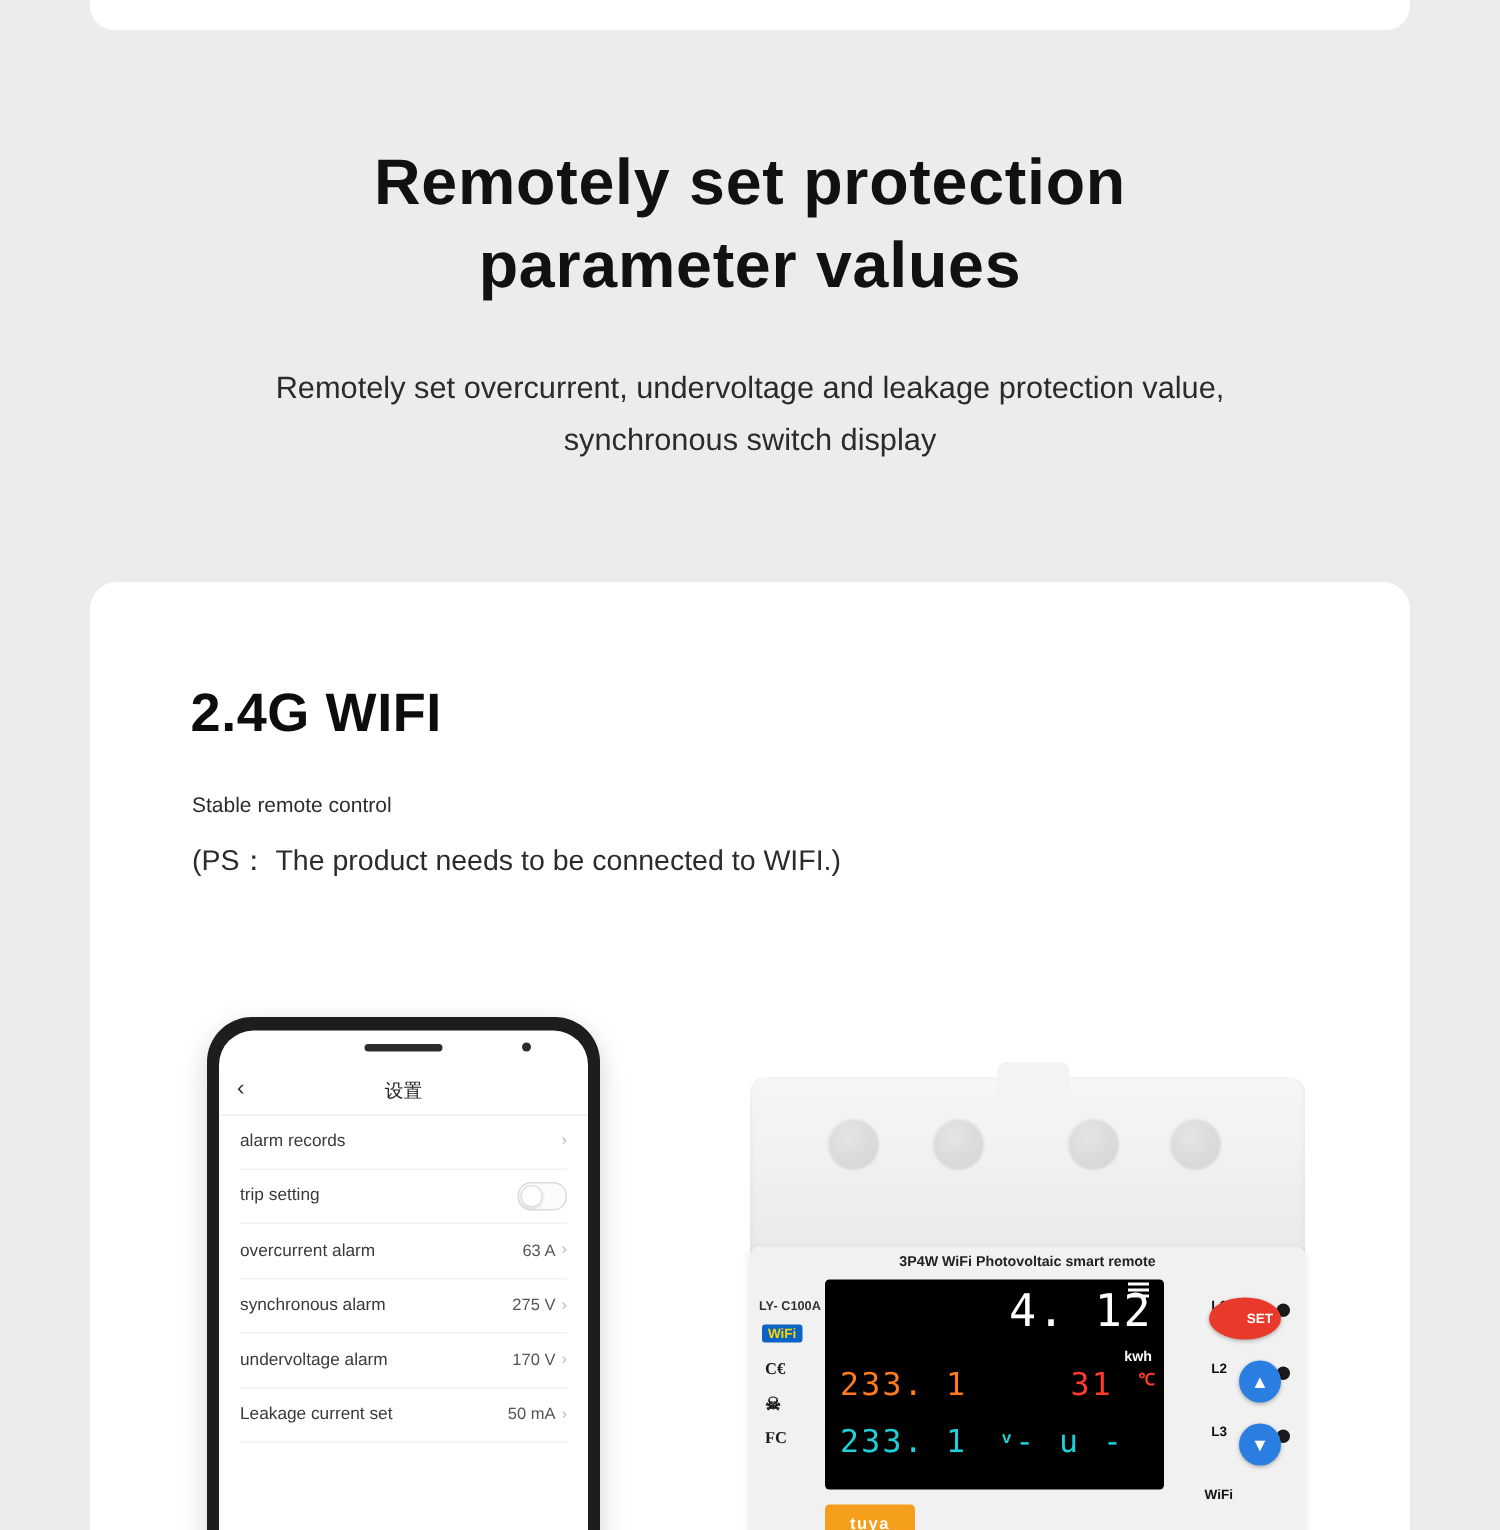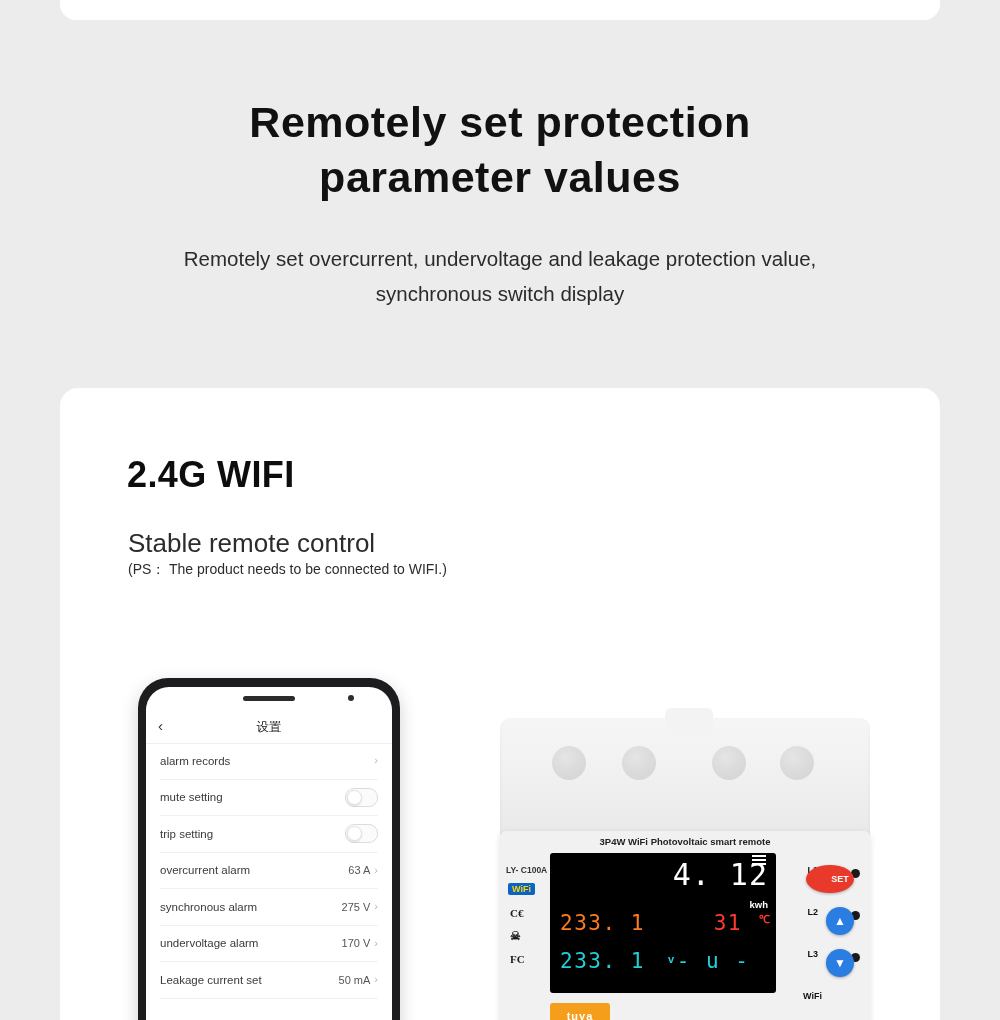--- a/index.html
+++ b/index.html
@@ -69,28 +69,28 @@
     top: 66px;
     font-size: 36px;
     font-weight: bold;
     color: #0d0d0d;
     letter-spacing: 0.4px;
   }
   .card-line1 {
     position: absolute;
     left: 68px;
     top: 140px;
-    font-size: 26px;
+    font-size: 14px;
     color: #2c2c2c;
   }
   .card-line2 {
     position: absolute;
     left: 68px;
     top: 173px;
-    font-size: 14px;
+    font-size: 19px;
     color: #2c2c2c;
   }
 
   
   .phone {
     position: absolute;
     left: 78px;
     top: 290px;
     width: 262px;
     height: 360px;
@@ -498,28 +498,20 @@
       </div>
       <div class="plist">
 
         <div class="prow">
           <span class="prow-label">alarm records</span>
           <span class="prow-right">
             <span class="chev">›</span>
           </span>
         </div>
 
-        <div class="prow">
-          <span class="prow-label">mute setting</span>
-          <span class="prow-right">
-            <span class="toggle">
-                <span class="knob"></span>
-              </span>
-          </span>
-        </div>
 
         <div class="prow">
           <span class="prow-label">trip setting</span>
           <span class="prow-right">
             <span class="toggle">
                 <span class="knob"></span>
               </span>
           </span>
         </div>
 

